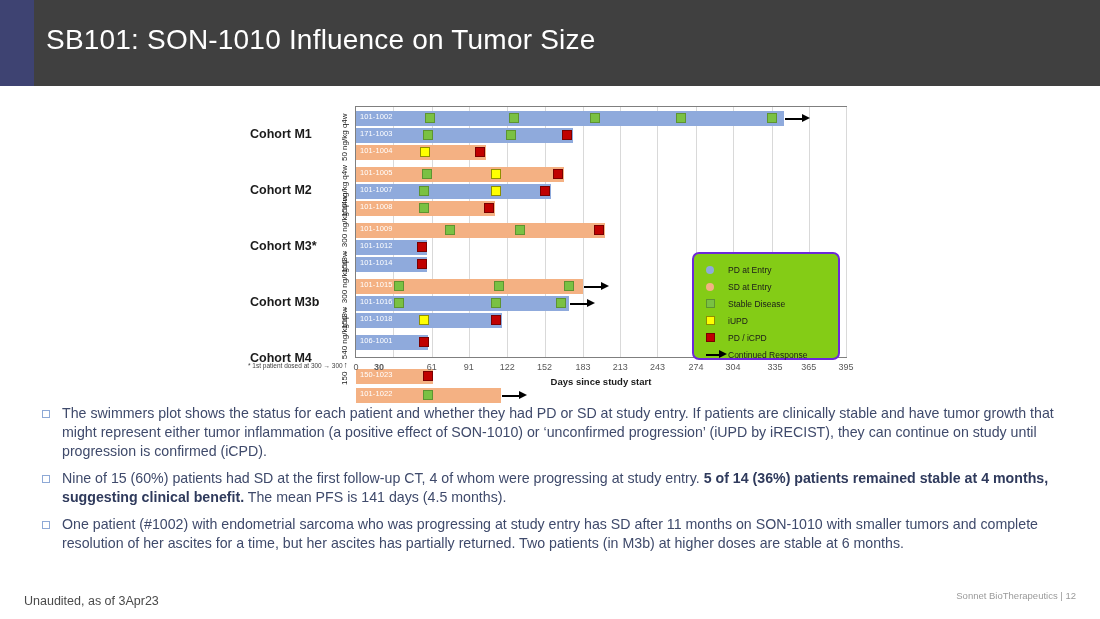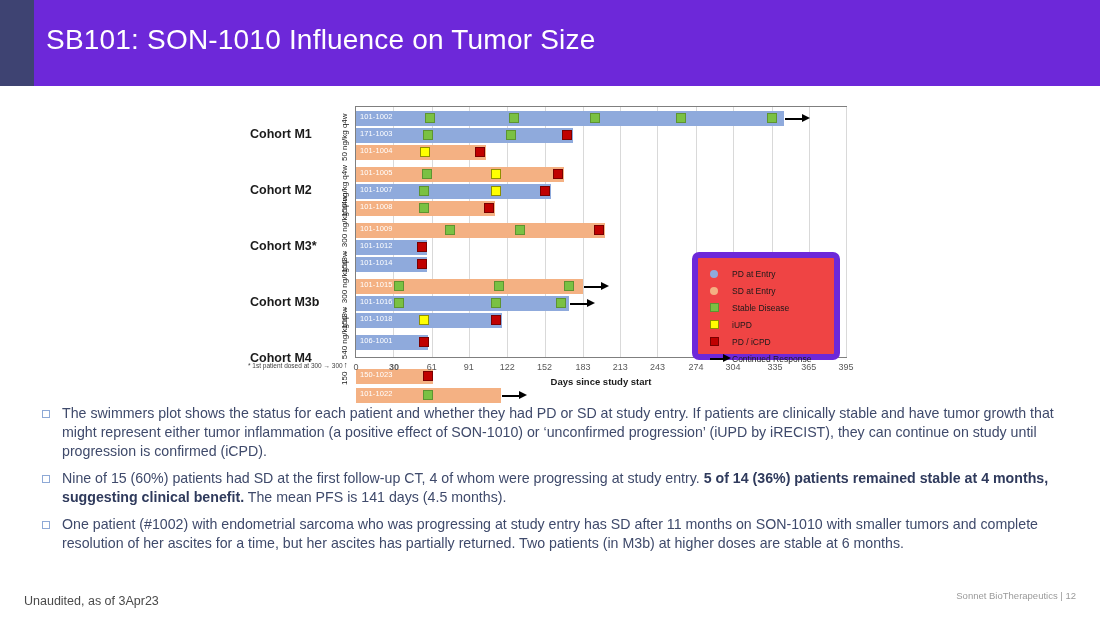--- a/index.html
+++ b/index.html
@@ -6,21 +6,21 @@
   body{
     width:1100px;height:619px;
     background:#ffffff;
     font-family:"Liberation Sans", sans-serif;
     overflow:hidden;
     position:relative;
   }
   
   .header{
     position:absolute;left:0;top:0;width:1100px;height:86px;
-    background:#6d28d9;
+    background:#404040;
   }
   .header-accent{
     position:absolute;left:0;top:0;width:34px;height:86px;
     background:#3e4372;
   }
   .header-title{
     position:absolute;left:46px;top:24px;
     font-size:28px;color:#ffffff;font-weight:400;
     letter-spacing:.2px;white-space:nowrap;
   }
@@ -73,21 +73,21 @@
   .axis-title{
     position:absolute;left:355px;width:492px;top:284px;text-align:center;
     font-size:9.5px;font-weight:bold;color:#1a1a1a;
   }
   .footnote{
     position:absolute;left:248px;top:270px;font-size:6.5px;color:#3f3f3f;white-space:nowrap;
   }
   
   .legend{
     position:absolute;left:692px;top:160px;width:148px;height:108px;
-    border:6px solid #6d28d9;border-radius:7px;background:#ef4444;
+    border:2px solid #6d28d9;border-radius:7px;background:#84cc16;
     box-sizing:border-box;padding:7px 0 0 12px;
   }
   .legend-item{display:flex;align-items:center;height:17px;}
   .legend-sym{width:22px;display:flex;align-items:center;justify-content:flex-start;}
   .dot{width:8px;height:8px;border-radius:50%;}
   .sq{width:9px;height:9px;box-sizing:border-box;}
   .legend-txt{font-size:8.5px;color:#1a1a1a;white-space:nowrap;}
   .legend-arrow{position:relative;width:22px;height:9px;}
 
   
@@ -257,21 +257,21 @@
         <div class="bar-row" style="top: 262px; width: 490px;">
           <div class="bar sd" style="width: 76.9114px;"></div>
           <div class="bar-label">150-1023</div>
           <div class="mk red" style="left: 66.9494px;"></div>
         </div>
       </div>
   </div>
 
   <div id="tick-labels">
       <div class="tick-label" style="left: 356px;">0</div>
-      <div class="tick-label" style="left: 394px; font-weight: bold;">30</div>
+      <div class="tick-label" style="left: 379px; font-weight: bold;">30</div>
       <div class="tick-label" style="left: 431.671px;">61</div>
       <div class="tick-label" style="left: 468.886px;">91</div>
       <div class="tick-label" style="left: 507.342px;">122</div>
       <div class="tick-label" style="left: 544.557px;">152</div>
       <div class="tick-label" style="left: 583.013px;">183</div>
       <div class="tick-label" style="left: 620.228px;">213</div>
       <div class="tick-label" style="left: 657.443px;">243</div>
       <div class="tick-label" style="left: 695.899px;">274</div>
       <div class="tick-label" style="left: 733.114px;">304</div>
       <div class="tick-label" style="left: 739px; margin-left: 36px;">335</div>

